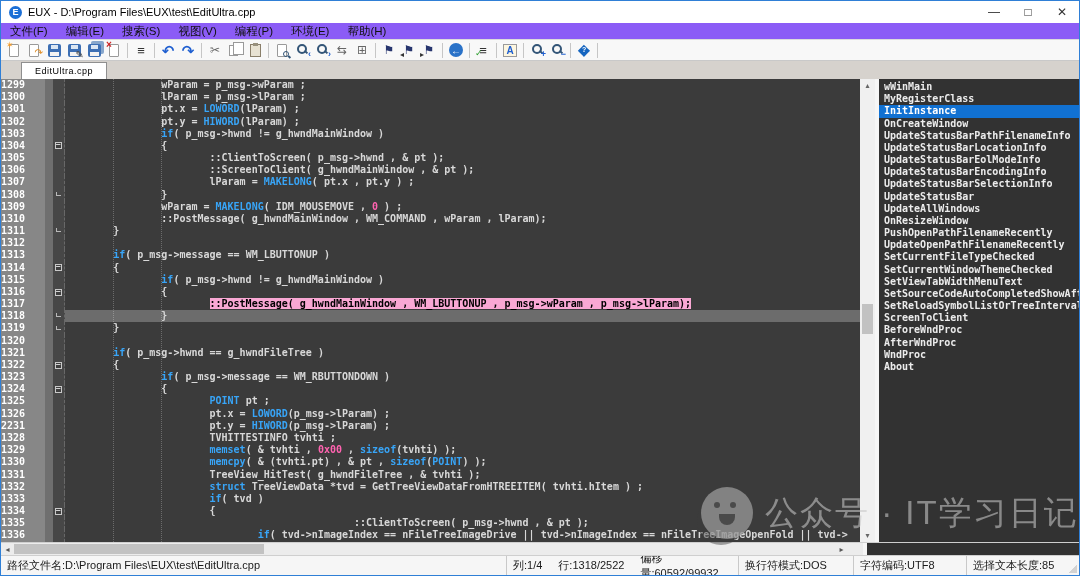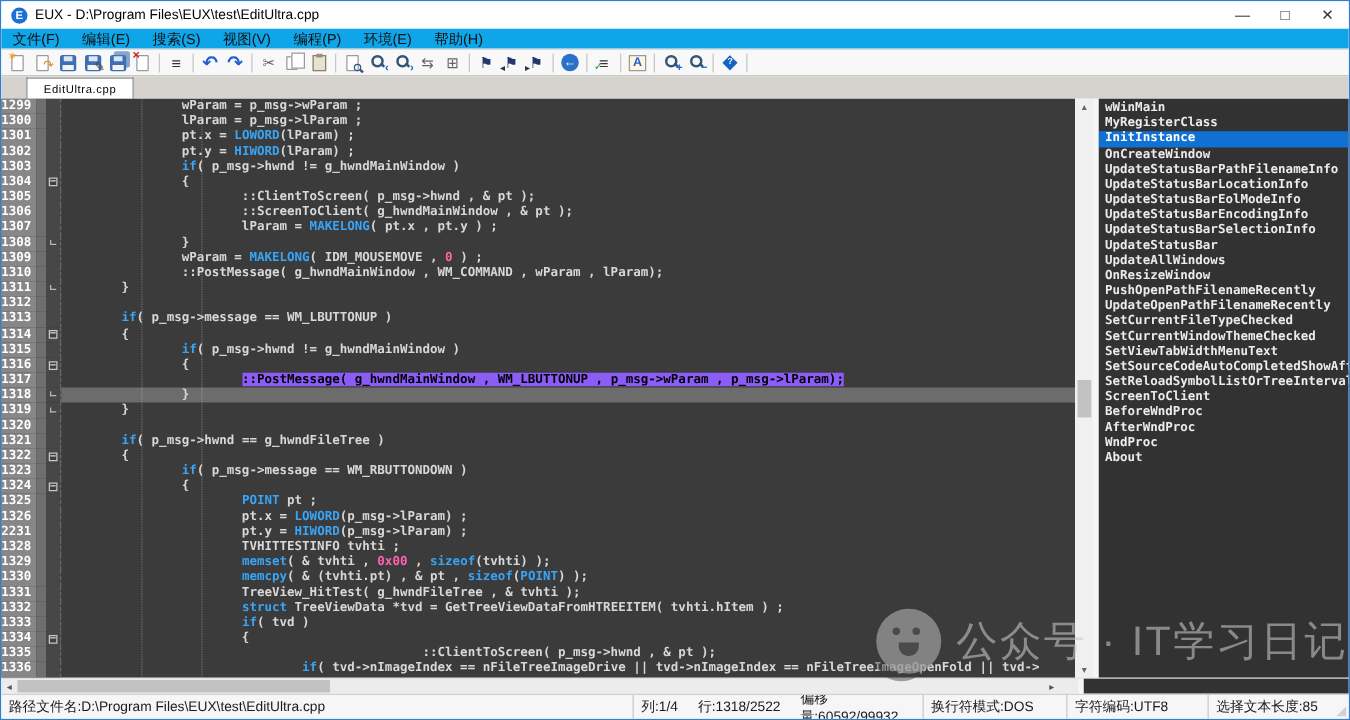--- a/index.html
+++ b/index.html
@@ -6,21 +6,21 @@
   body{width:1080px;height:576px;overflow:hidden;font-family:"Liberation Sans","DejaVu Sans",sans-serif}
   #win{position:relative;width:1080px;height:576px;border:1px solid #2f7fd6;background:#fff;overflow:hidden}
   
   .titlebar{height:22px;display:flex;align-items:center;background:#fff}
   .app-icon{width:13px;height:13px;border-radius:50%;background:#1b6fd6;color:#fff;font-size:9px;font-weight:bold;
     display:flex;align-items:center;justify-content:center;margin:0 6px 0 8px}
   .title-text{font-size:11px;color:#000}
   .win-ctrls{margin-left:auto;display:flex;height:22px}
   .win-btn{width:34px;height:22px;display:flex;align-items:center;justify-content:center;font-size:12px;color:#333}
   
-  .menubar{height:16px;display:flex;align-items:flex-end;background:#0ea5e9;font-size:11.5px;color:#111}
+  .menubar{height:16px;display:flex;align-items:flex-end;background:#8b5cf6;font-size:11.5px;color:#111}
   .menu-item{padding:0 9px;height:16px;display:flex;align-items:center}
   
   .toolbar{height:22px;background:#f8f8f8;border-top:1px solid #dcdcdc;border-bottom:1px solid #c9c9c9;
     display:flex;align-items:center;padding-left:3px}
   .tb{width:20px;height:20px;position:relative;display:flex;align-items:center;justify-content:center}
   .tsep{width:1px;height:15px;background:#c6c6c6;margin:0 3px}
   .pgi{width:10px;height:13px;background:#fff;border:1px solid #9a9a9a;border-radius:1px}
   .ov{position:absolute;line-height:1;z-index:2}
   .ov.star{color:#f59a23;font-size:9px;left:2px;top:1px}
   .ov.oarr{color:#e08a1e;font-size:10px;right:1px;bottom:2px}
@@ -57,30 +57,30 @@
   
   .tabbar{height:18px;background:#d6d2cd;display:flex;align-items:flex-end;padding-left:20px}
   .tab{height:17px;background:#fff;border:1px solid #8f8f8f;border-bottom:none;padding:0 13px;
     font-size:9px;letter-spacing:.5px;display:flex;align-items:center;color:#000}
   
   .main{display:flex;height:463px}
   .editor{flex:1;position:relative;background:#3b3b3b;overflow:hidden;
     font-family:"DejaVu Sans Mono",monospace;font-size:10px;line-height:12.18px;font-weight:bold}
   .guide{position:absolute;top:0;bottom:0;border-left:1px dotted rgba(255,255,255,.25);z-index:1}
   .row{display:flex;height:12.18px}
-  .ln{width:28px;background:#878787;color:#fff;text-align:left;padding-right:16px;flex:none}
+  .ln{width:44px;background:#878787;color:#fff;text-align:left;padding-right:16px;flex:none}
   .mgn{width:8px;background:#6f6f6f;flex:none}
   .fold{width:12px;background:#474747;border-right:1px dashed rgba(255,255,255,.18);flex:none;
     display:flex;align-items:center;justify-content:center}
   .fbox{width:7px;height:7px;border:1px solid #c9c9c9;background:#3f3f3f;color:#ddd;font-size:8px;line-height:4px;text-align:center}
   .fend{width:5px;height:4px;border-left:1px solid #b9b9b9;border-bottom:1px solid #b9b9b9;margin-top:-2px}
   .code{flex:1;white-space:pre;overflow:hidden;color:#d8d8d8}
   .code span{position:relative;z-index:2}
   .row.cur .code{background:#6c6c6c}
-  .k{color:#38a5f8}.num{color:#ff63b0}.sel{background:#8b5cf6;color:#000}
+  .k{color:#38a5f8}.num{color:#ff63b0}.sel{background:#f9a8d4;color:#000}
   
   .vscroll{width:15px;background:#f0f0f0;display:flex;flex-direction:column;flex:none}
   .sbtn{height:13px;display:flex;align-items:center;justify-content:center;font-size:8px;color:#666;flex:none}
   .vtrack{flex:1;position:relative}
   .vthumb{position:absolute;left:2px;right:2px;top:212px;height:30px;background:#c2c2c2}
   .split{width:4px;background:#f6f6f6;flex:none}
   .fnpanel{width:200px;background:#323232;padding-top:2px;overflow:hidden;flex:none;
     font-family:"DejaVu Sans Mono",monospace;font-size:10px;line-height:12.18px;font-weight:bold}
   .fn-item{height:12.18px;padding-left:5px;white-space:pre;overflow:hidden;color:#ececec}
   .fn-item.selected{background:#1171d2;color:#fff}

